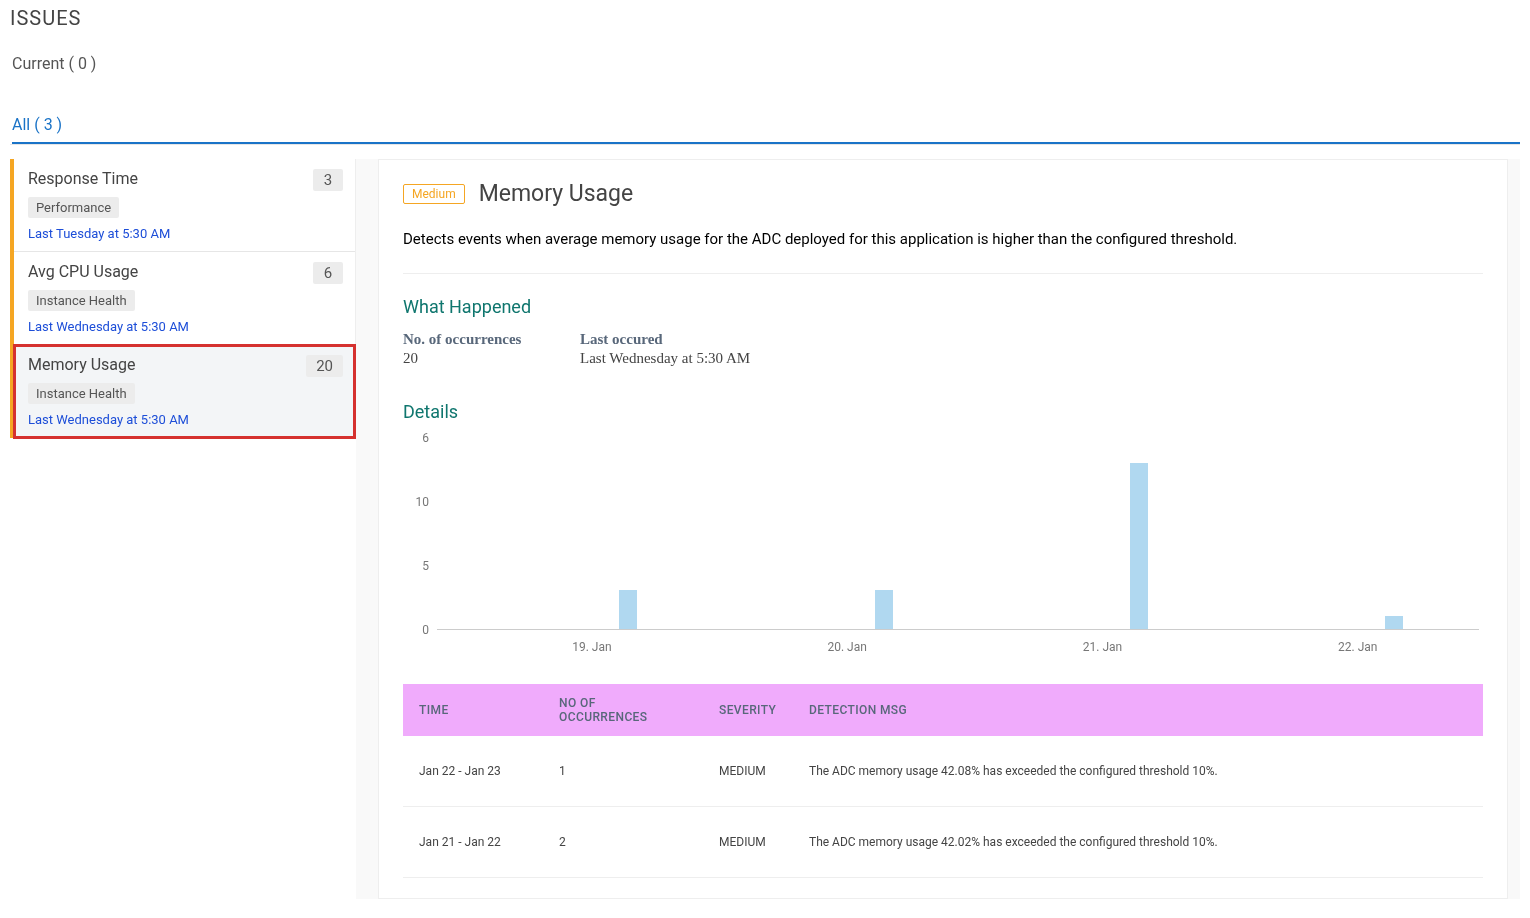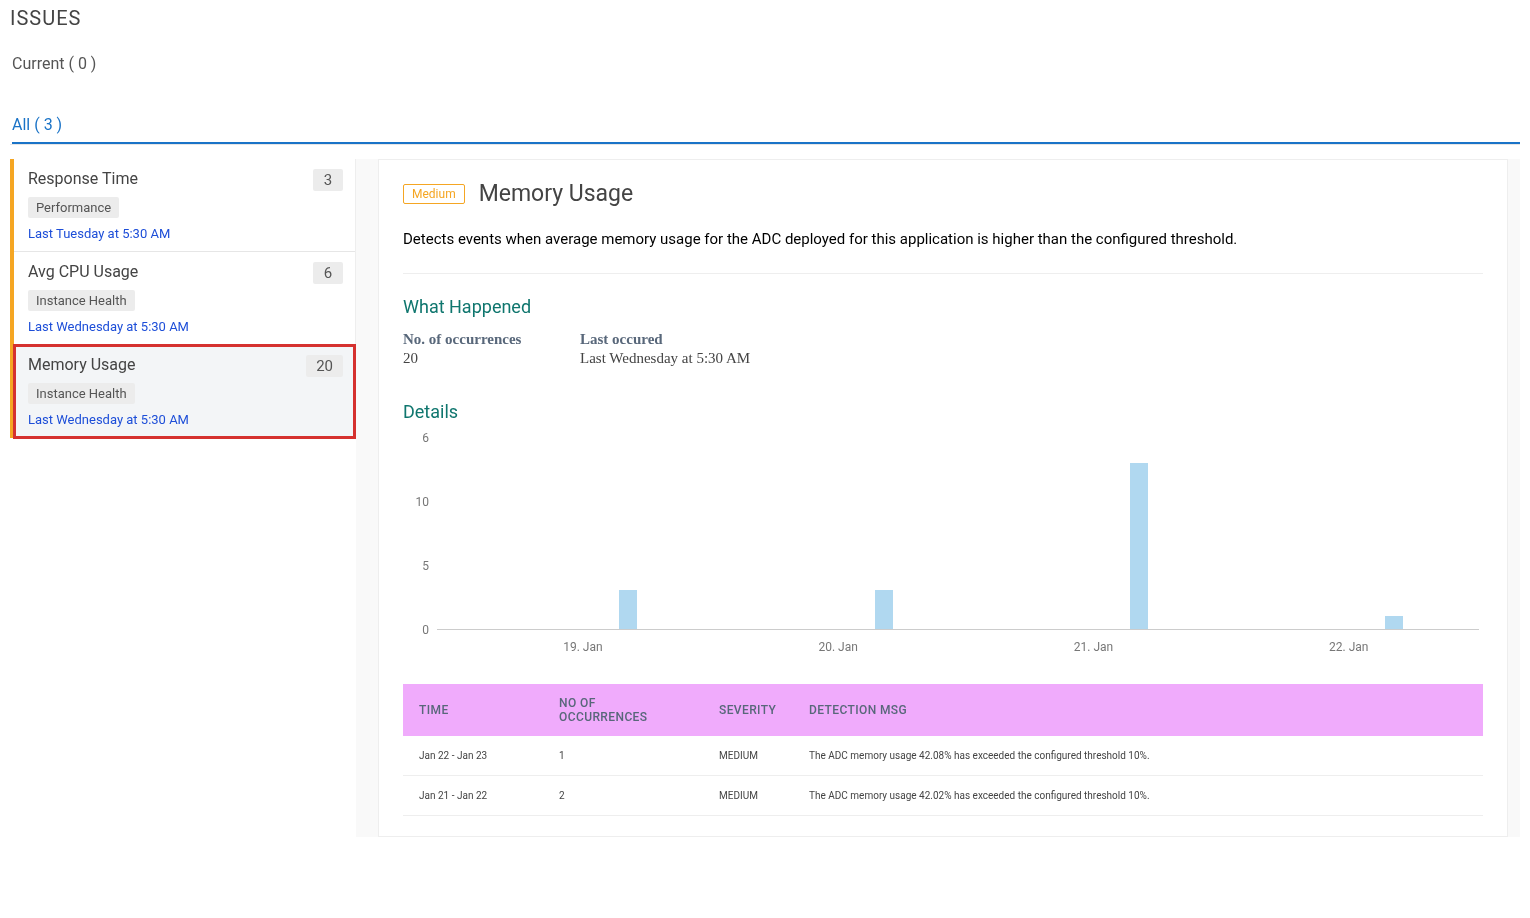--- a/index.html
+++ b/index.html
@@ -157,35 +157,36 @@
   .chart-xlabels {
     position: absolute;
     left: 34px; right: 4px; bottom: 0; height: 24px;
   }
   .chart-xlabel {
     position: absolute;
     bottom: 4px;
     font-size: 12px;
     color: #777;
     transform: translateX(-50%);
+    margin-left: 9px;
   }
   .tbl { width: 100%; border-collapse: collapse; margin-top: 26px; }
   .tbl thead th {
     text-align: left;
     background: #f0abfc;
     color: #58677a;
     font-size: 12px;
     font-weight: 500;
     letter-spacing: 0.4px;
     padding: 12px 16px;
   }
   .tbl tbody td {
-    padding: 14px 16px;
+    padding: 28px 16px;
     color: #444;
-    font-size: 10px;
+    font-size: 12px;
     border-bottom: 1px solid #eee;
   }
 </style>
 </head>
 <body>
 
 <div class="page">
   <div class="page-title">ISSUES</div>
 
   <div class="tabs" id="tabs">

